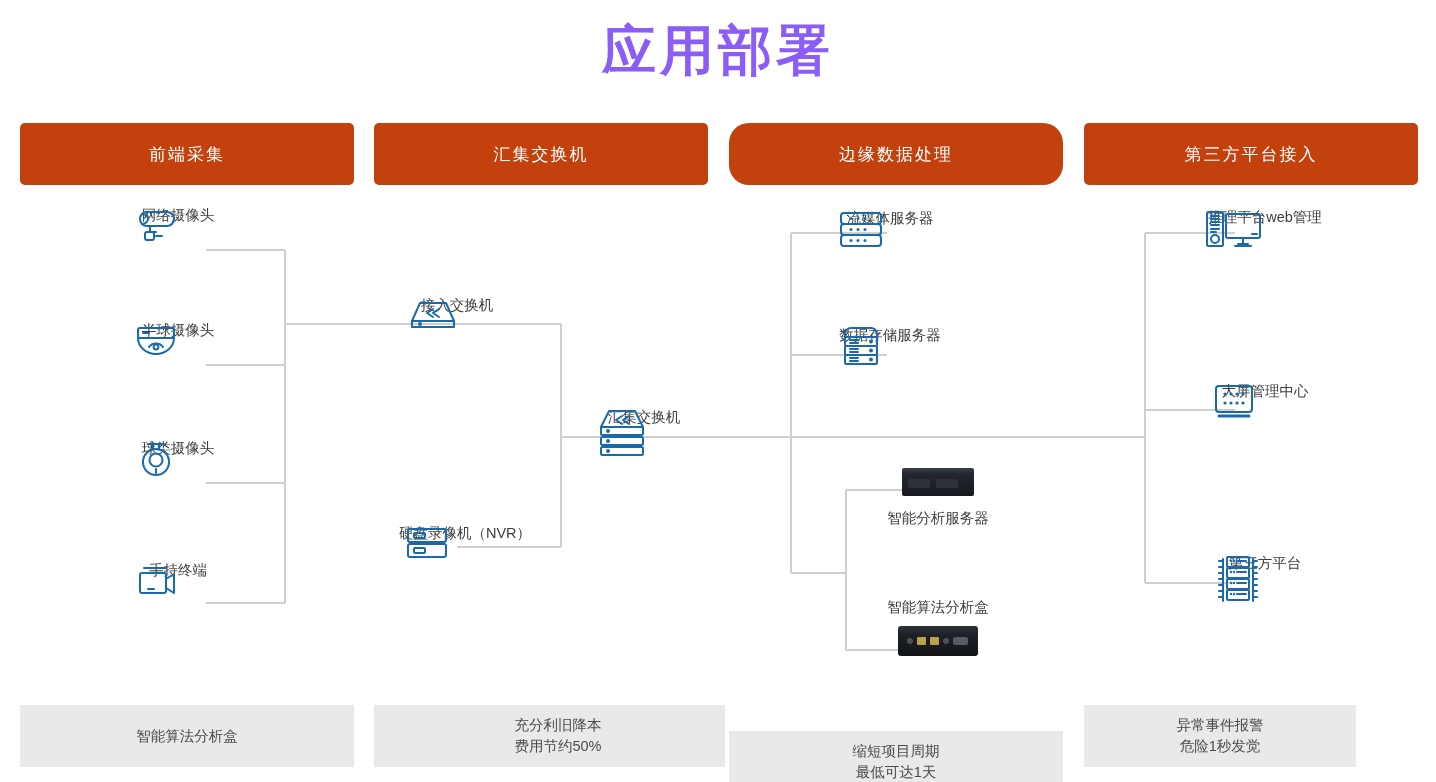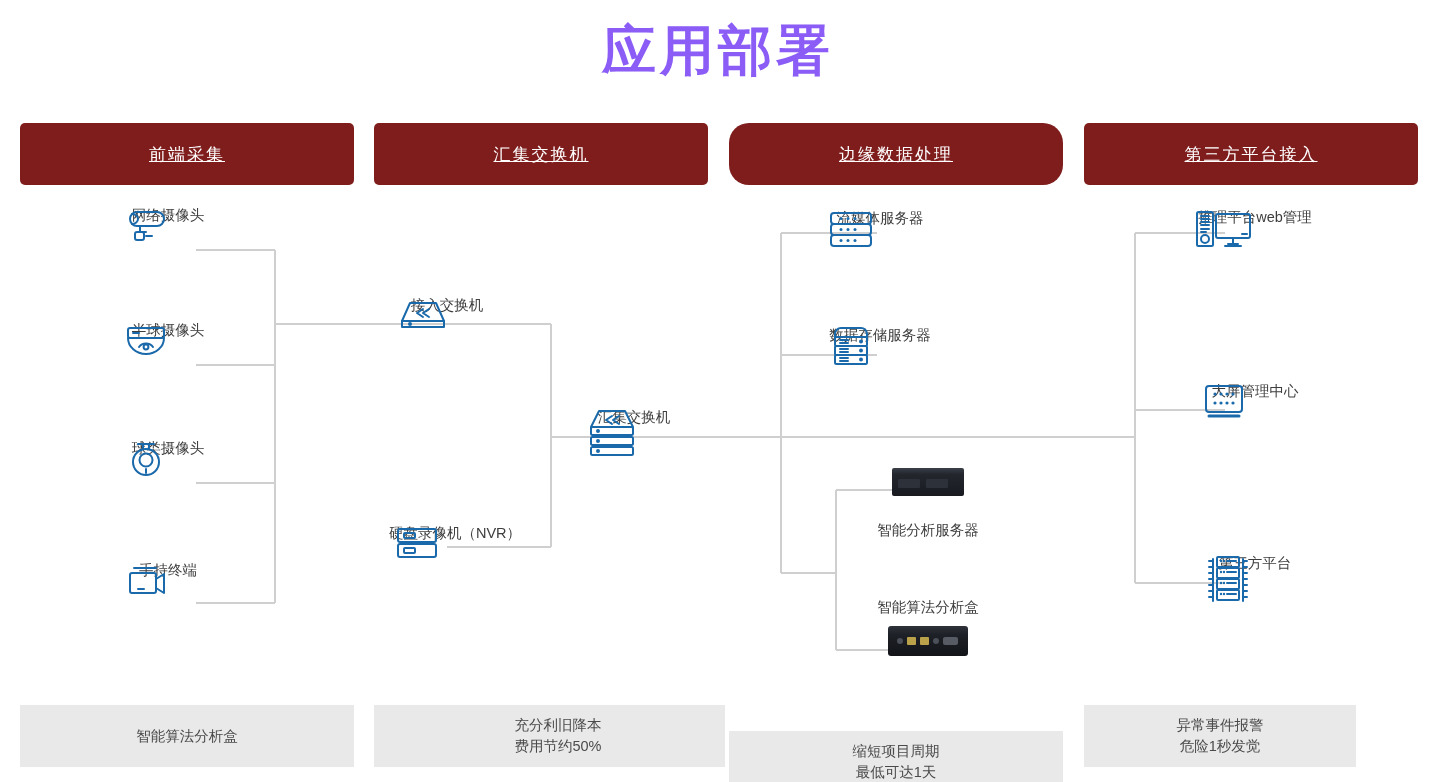--- a/index.html
+++ b/index.html
@@ -23,34 +23,34 @@
     color:#8b5cf6;
     line-height:84px;
   }
 
   
   .headers{
     position:absolute;left:0;top:123px;width:1436px;height:62px;
   }
   .col-header{
     position:absolute;top:0;height:62px;
-    background:#7f1d1d;
+    background:#c2410c;
     border-radius:5px;
     color:#ffffff;
     font-size:17px;
     letter-spacing:2px;
-    display:flex;align-items:center;justify-content:center;text-decoration:underline;
+    display:flex;align-items:center;justify-content:center;
   }
   .ch0{left:20px;width:334px;}
   .ch1{left:374px;width:334px;}
   .ch2{left:729px;width:334px;border-radius:20px;}
   .ch3{left:1084px;width:334px;}
 
   
-  .diagram{position:absolute;left:0;top:185px;width:1268px;height:505px;padding-left:30px;}
+  .diagram{position:absolute;left:10px;top:185px;width:1268px;height:505px;padding-left:30px;}
   .diagram svg{position:absolute;left:0;top:0;}
 
   
   .node{position:absolute;text-align:center;}
   .node .label{
     font-size:14.5px;color:#3d3d3d;white-space:nowrap;line-height:20px;
   }
   .node .glyph{display:block;margin:0 auto;}
 
   
@@ -286,21 +286,21 @@
           <circle cx="41" cy="16.5" r="2"></circle>
             <circle cx="41" cy="25.5" r="2"></circle>
             <circle cx="41" cy="34.5" r="2"></circle>
         </g>
       </svg>
       <div class="label">数据存储服务器</div>
     </div>
 
     <div class="node" style="left:858px;top:283px;width:140px;">
       <div class="photo-server"></div>
-      <div class="label" style="margin-top:24px;">智能分析服务器</div>
+      <div class="label" style="margin-top:12px;">智能分析服务器</div>
     </div>
 
     <div class="node" style="left:858px;top:412px;width:140px;">
       <div class="label">智能算法分析盒</div>
       <div class="photo-box" style="margin-top:9px;">
         <span class="ports">
           <i class="sm"></i>
             <i></i>
             <i></i>
             <i class="sm"></i>

